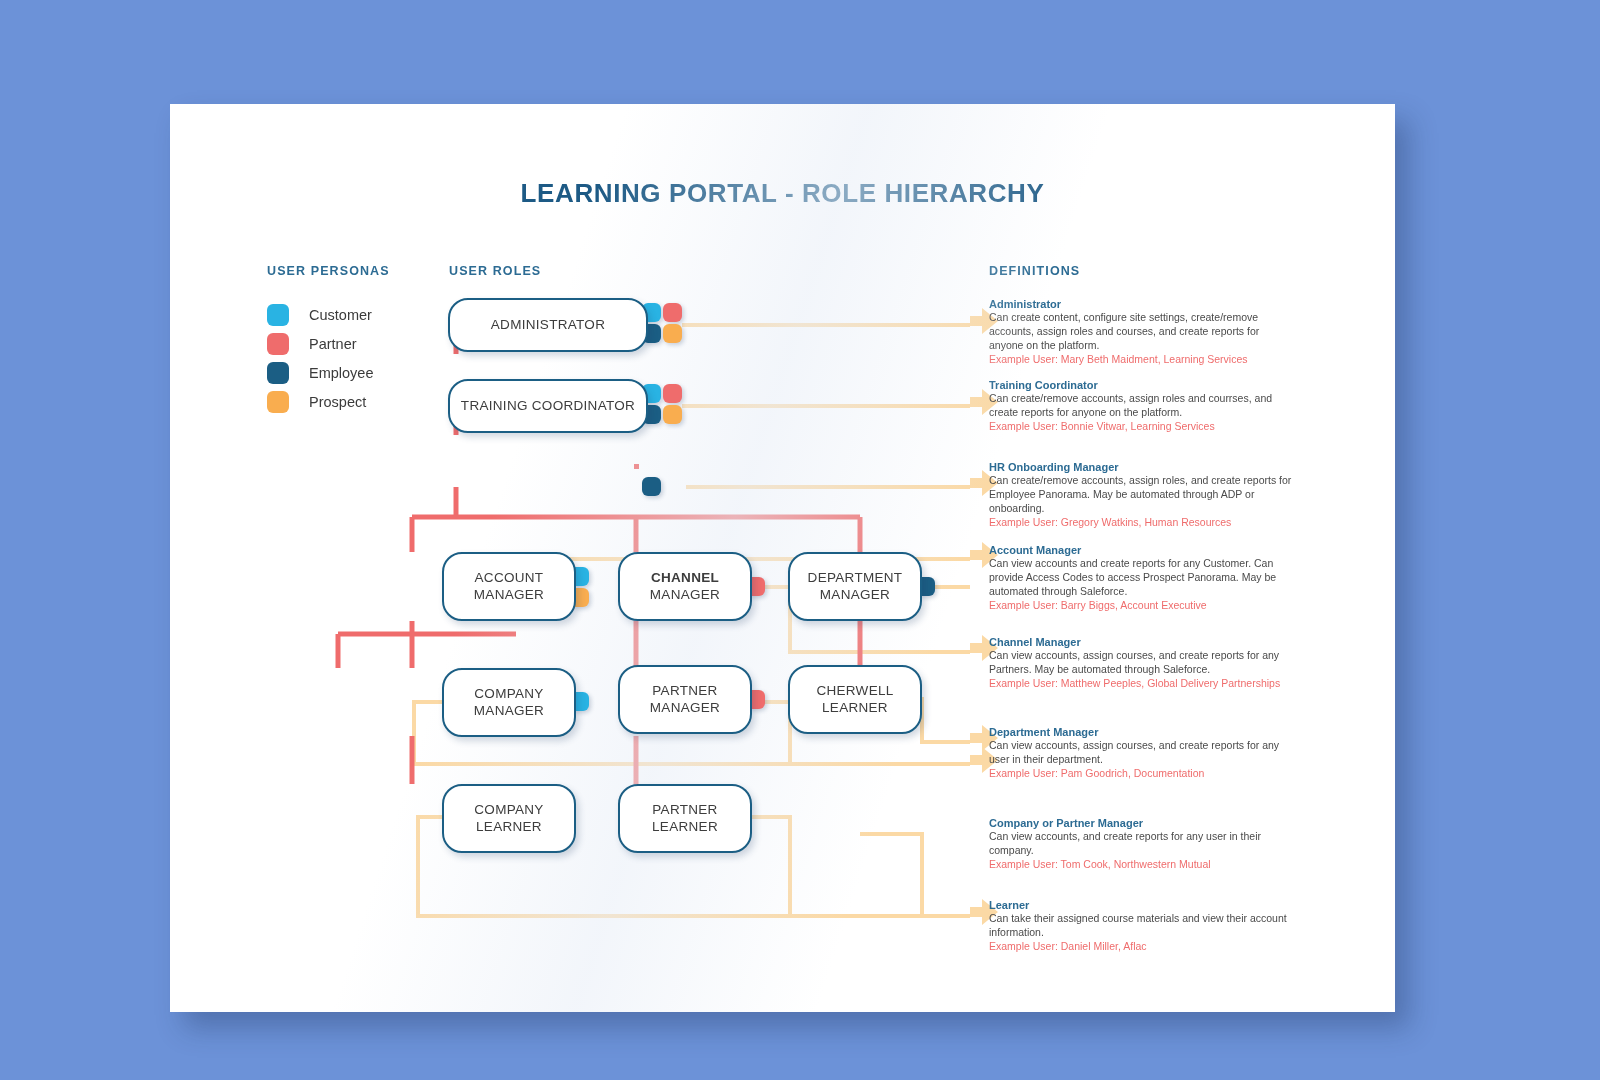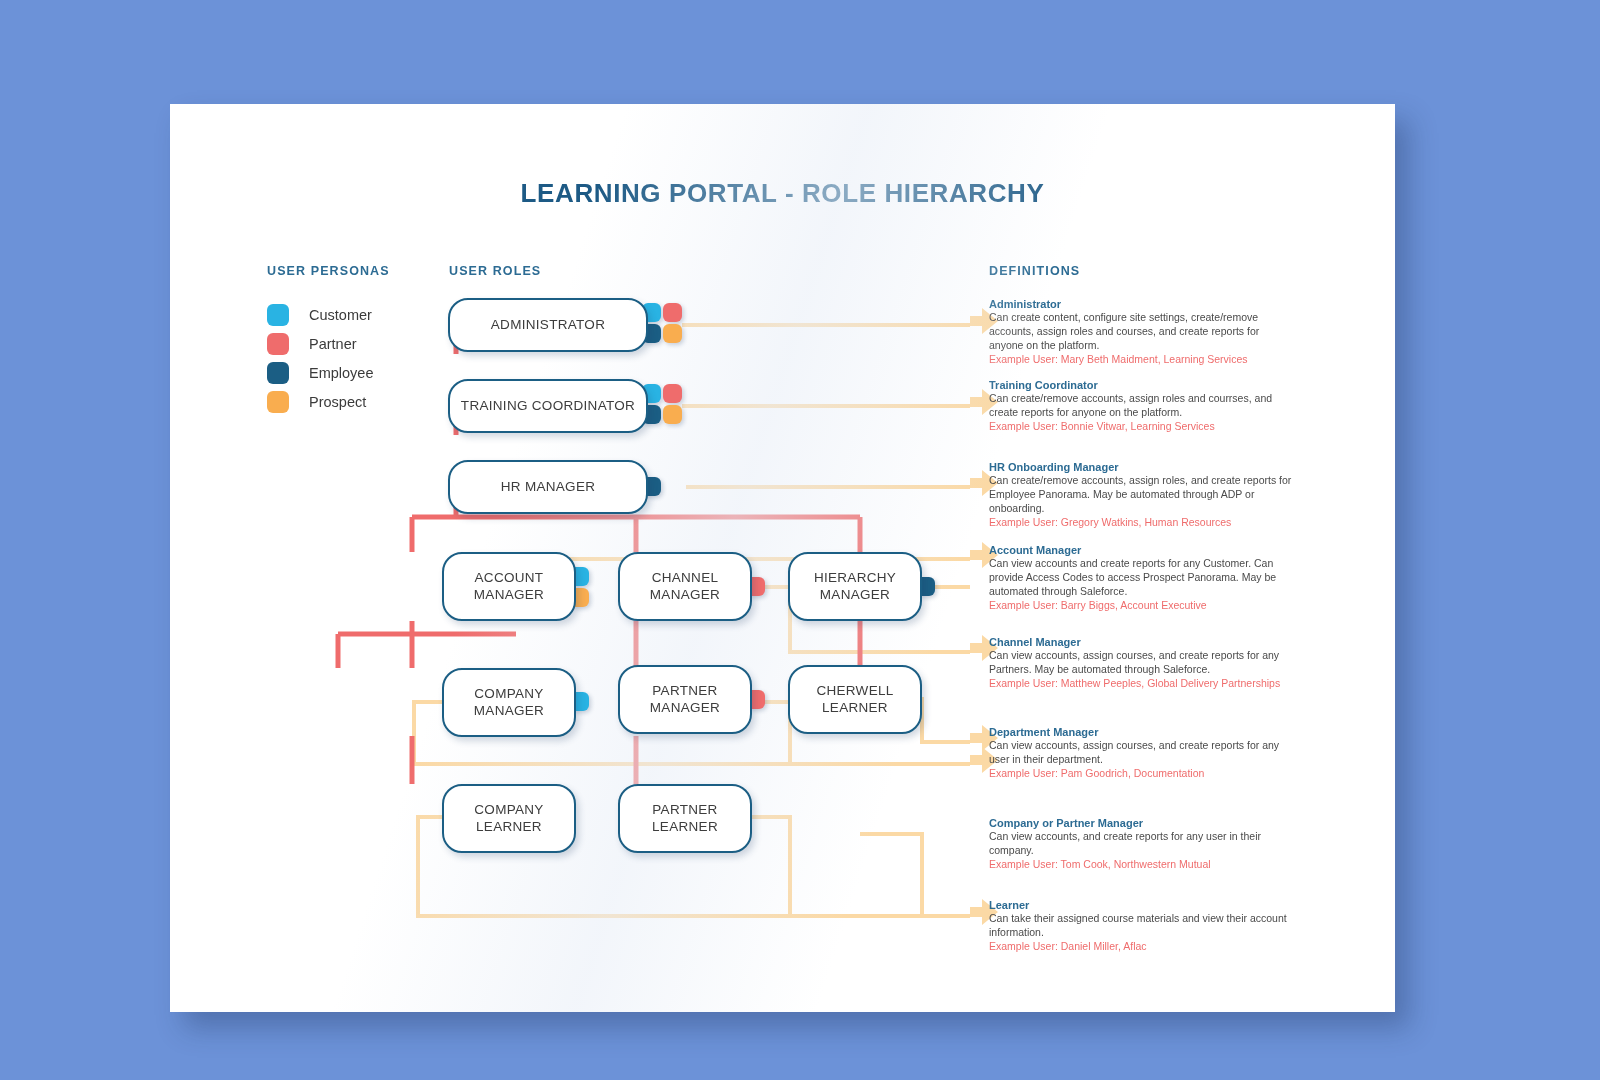--- a/index.html
+++ b/index.html
@@ -158,51 +158,48 @@
     <div class="node wide" style="left:278px;top:275px;width:200px;height:54px;">
       <span>TRAINING COORDINATOR</span>
     </div>
     <div class="chips" style="left:472px;top:280px;grid-template-columns:19px 19px;">
       <span class="chip" style="background:#29b3e3"></span>
       <span class="chip" style="background:#ef6c6c"></span>
       <span class="chip" style="background:#1b5e84"></span>
       <span class="chip" style="background:#f9ad4f"></span>
     </div>
 
-    <div class="node wide" style="left:278px;top:356px;width:200px;height:54px;">
-      <span>HR MANAGER</span>
-    </div>
     <div class="chips" style="left:472px;top:373px;grid-template-columns:19px;">
       <span class="chip" style="background:#1b5e84"></span>
     </div>
 
     <div class="node" style="left:272px;top:448px;width:134px;height:69px;">
       <span>
         <b style="font-weight:normal">ACCOUNT</b><br>
         <b style="font-weight:normal">MANAGER</b>
       </span>
     </div>
     <div class="chips" style="left:400px;top:463px;grid-template-columns:19px;">
       <span class="chip" style="background:#29b3e3"></span>
       <span class="chip" style="background:#f9ad4f"></span>
     </div>
 
     <div class="node" style="left:448px;top:448px;width:134px;height:69px;">
       <span>
-        <b style="font-weight:normal">CHANNEL</b><br>
+        <b style="font-weight:bold">CHANNEL</b><br>
         <b style="font-weight:normal">MANAGER</b>
       </span>
     </div>
     <div class="chips" style="left:576px;top:473px;grid-template-columns:19px;">
       <span class="chip" style="background:#ef6c6c"></span>
     </div>
 
     <div class="node" style="left:618px;top:448px;width:134px;height:69px;">
       <span>
-        <b style="font-weight:normal">HIERARCHY</b><br>
+        <b style="font-weight:normal">DEPARTMENT</b><br>
         <b style="font-weight:normal">MANAGER</b>
       </span>
     </div>
     <div class="chips" style="left:746px;top:473px;grid-template-columns:19px;">
       <span class="chip" style="background:#1b5e84"></span>
     </div>
 
 
     <div class="node" style="left:272px;top:564px;width:134px;height:69px;">
       <span>

